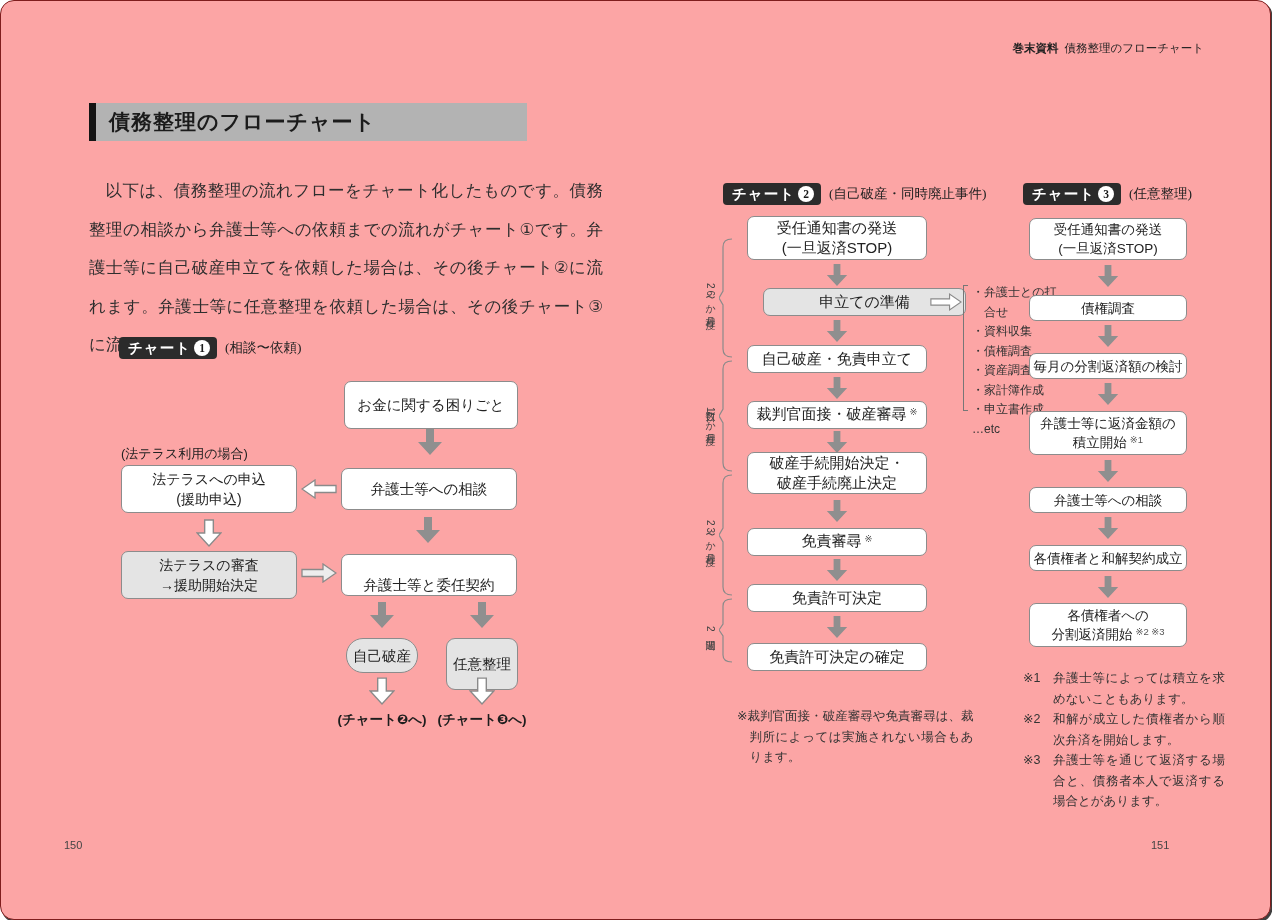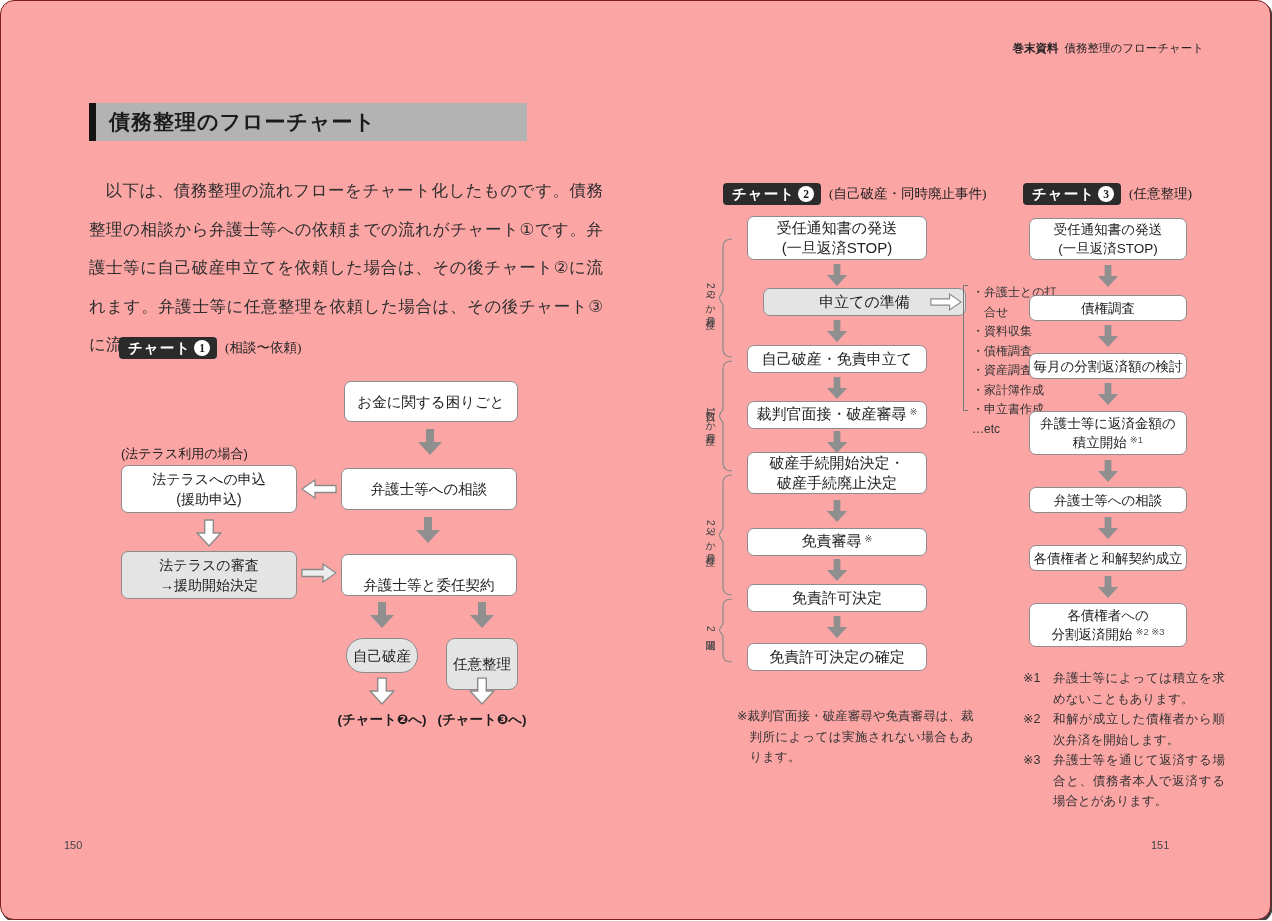--- a/index.html
+++ b/index.html
@@ -68,21 +68,21 @@
 
   <div class="abs" style="left:118px;top:333px;width:482px;height:410px;">
     <div class="badge" style="left:0;top:3px;">
       <span class="badge-core">
         <span>チャート</span>
         <span class="badge-num">1</span>
       </span>
       <span class="badge-sub">(相談〜依頼)</span>
     </div>
 
-    <div class="box f145" style="left:225px;top:47px;width:174px;height:41px;">
+    <div class="box f145" style="left:225px;top:47px;width:174px;height:48px;">
       <div><span class="lbl">お金に関する困りごと</span></div>
     </div>
 
     <div class="ar" style="left:299px;top:93px;">
       <svg width="24" height="30" viewBox="0 0 24 26">
           <polygon points="8,0 16,0 16,13 24,13 12,26 0,13 8,13" fill="#8f8f8f"></polygon>
         </svg>
     </div>
 
     <div class="note" style="left:2px;top:111px;">(法テラス利用の場合)</div>

